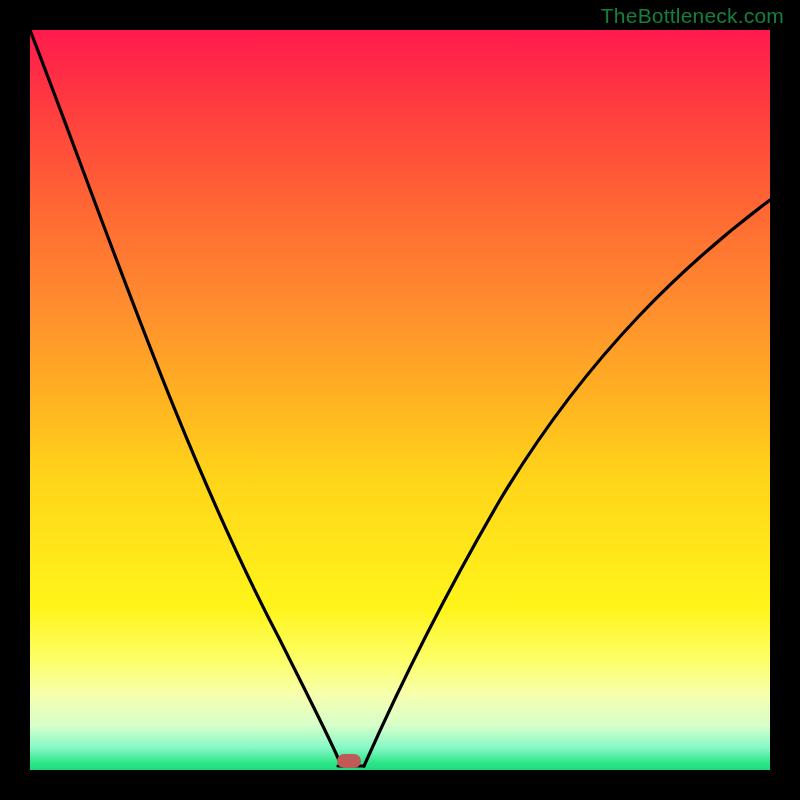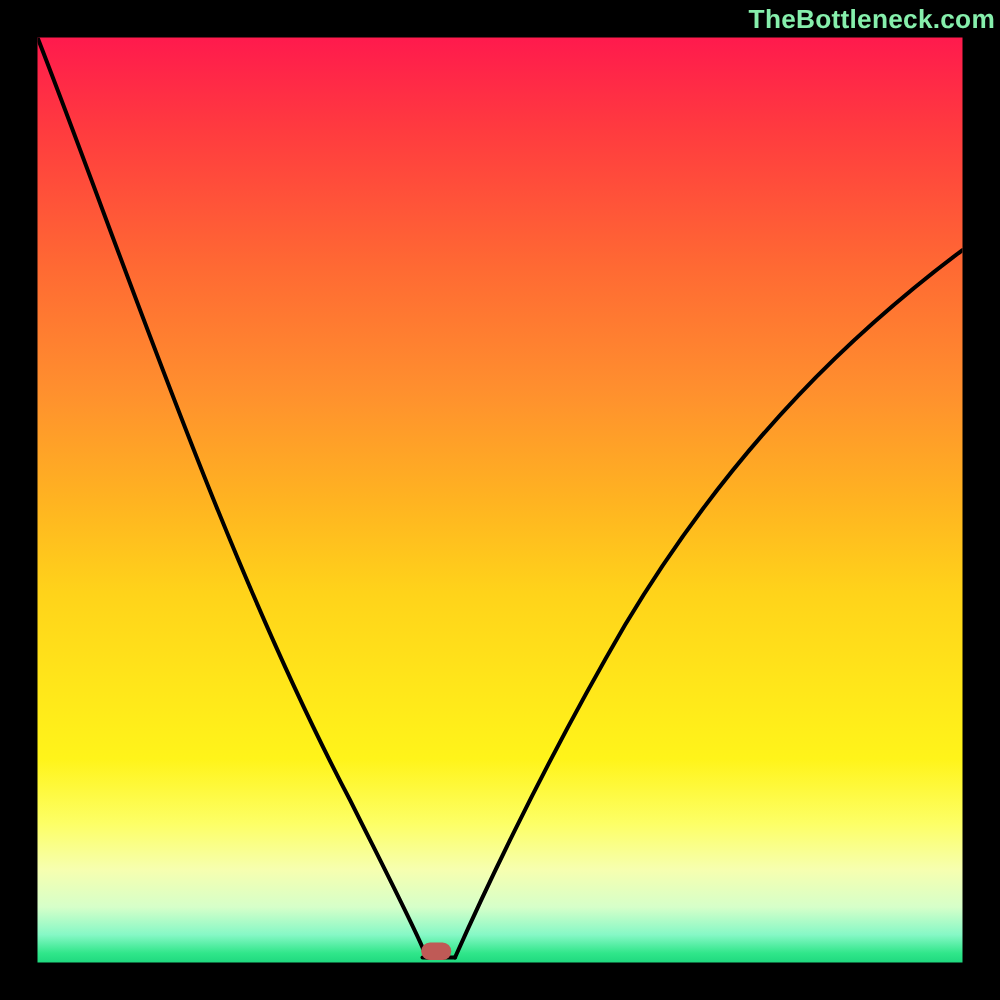--- a/index.html
+++ b/index.html
@@ -53,25 +53,25 @@
   .marker {
     position: absolute;
     width: 24px;
     height: 14px;
     background: #bf5a56;
     border-radius: 8px;
   }
   .watermark {
     position: absolute;
     top: 4px;
-    right: 4px;
-    color: #86efac;
+    right: 16px;
+    color: #15803d;
     font-size: 21px;
     letter-spacing: 0.2px;
-    font-weight: 700;
+    font-weight: 400;
   }
 </style>
 </head>
 <body>
 
 <div class="frame">
 
   <div class="plot">
 
     <svg class="curve" viewBox="0 0 740 740" preserveAspectRatio="none">

